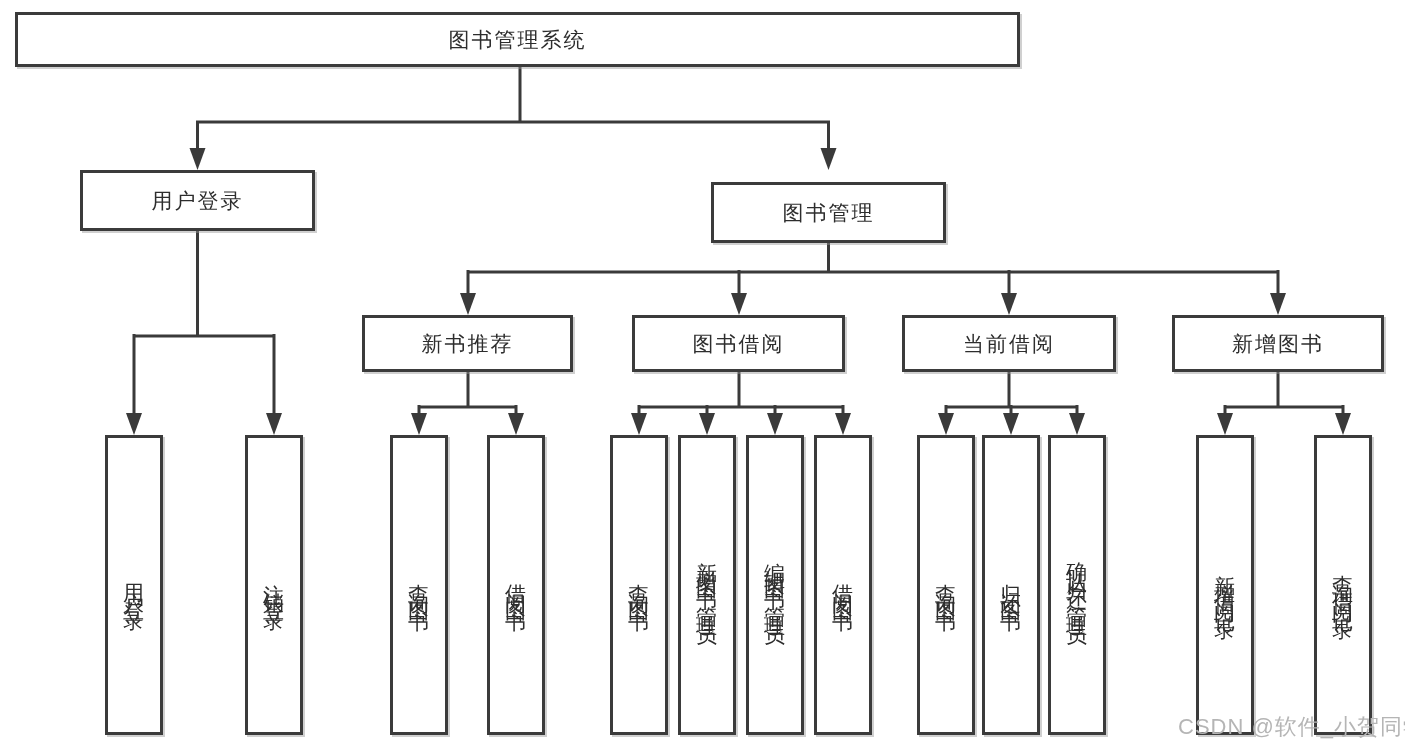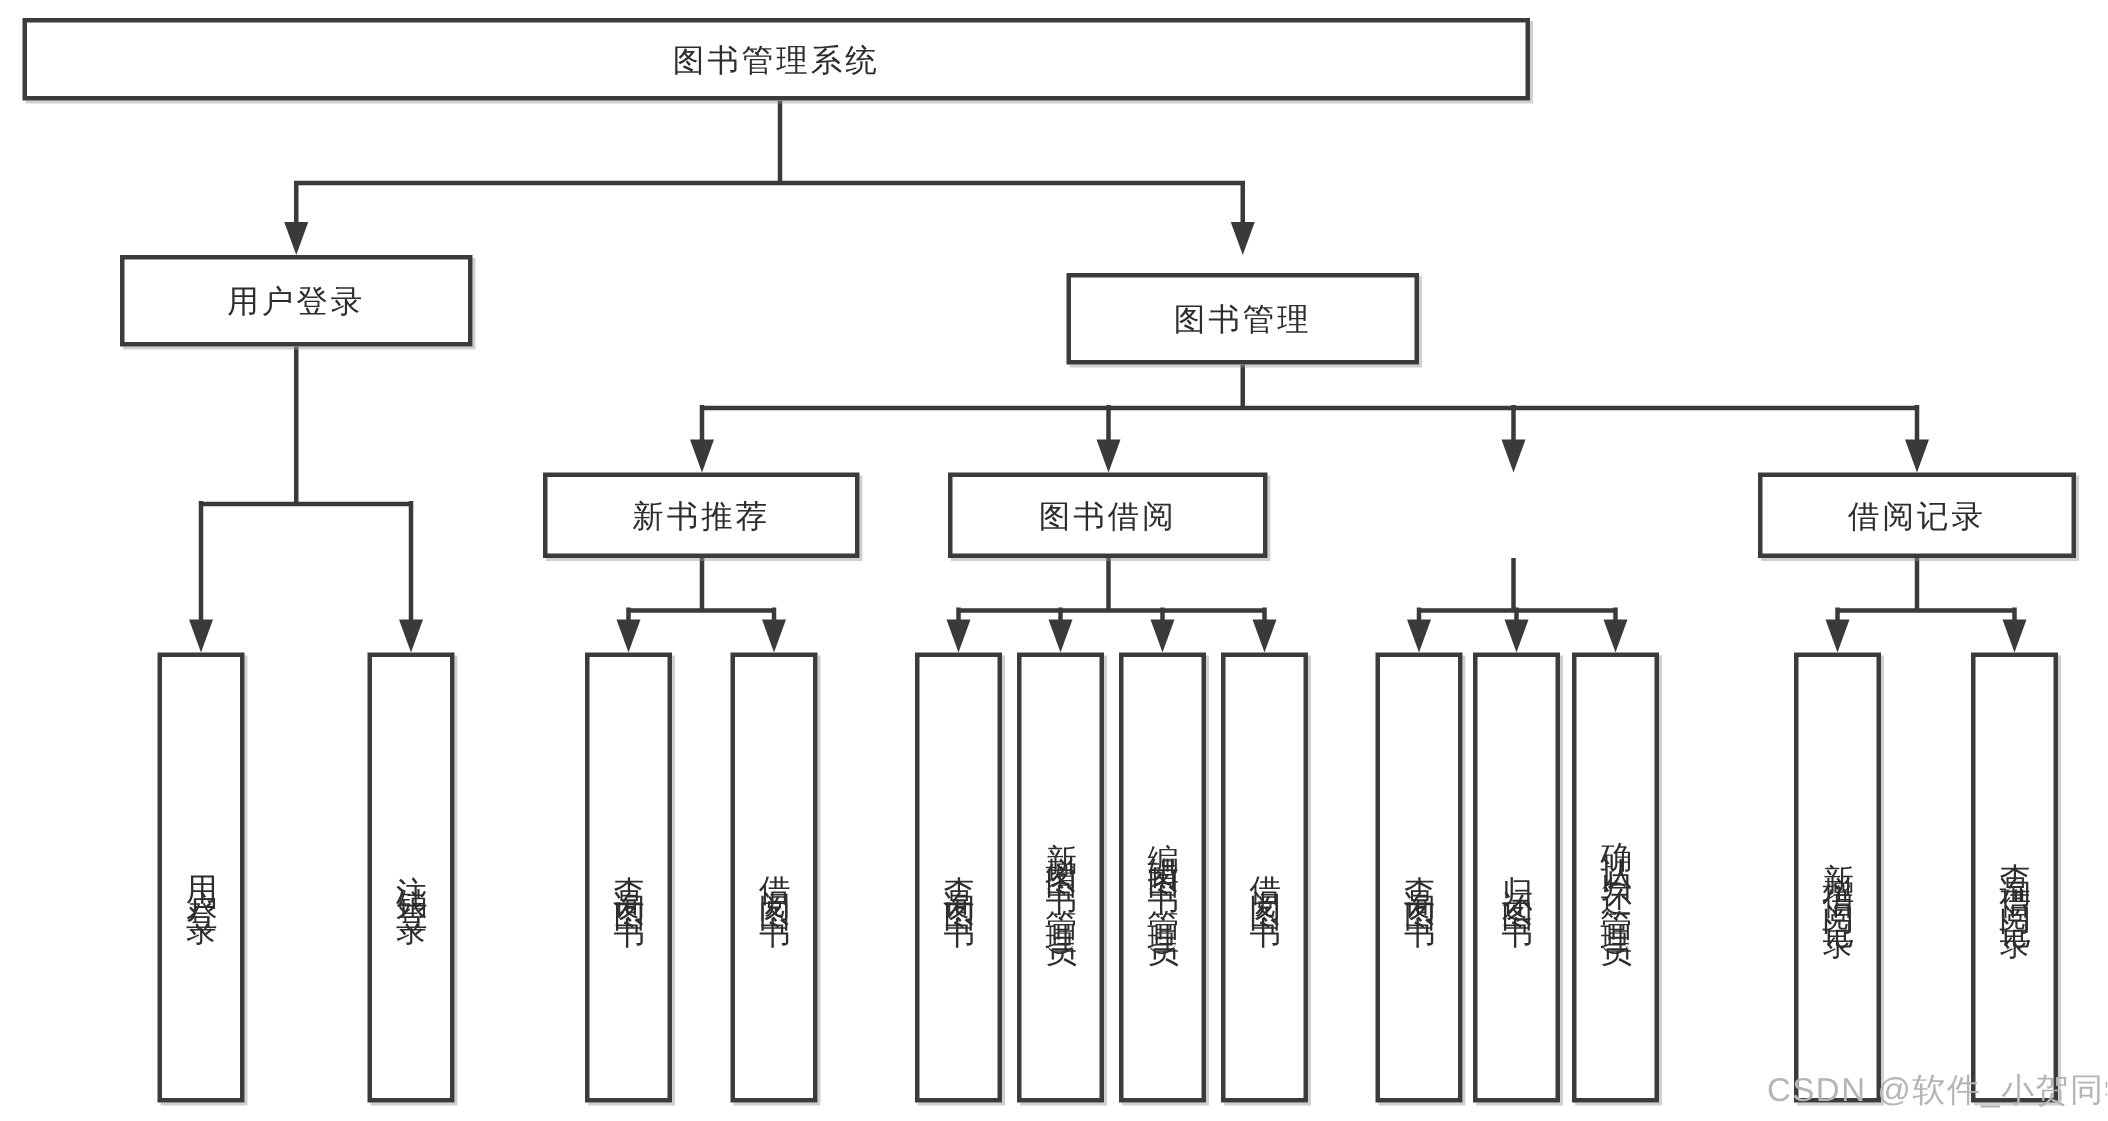--- a/index.html
+++ b/index.html
@@ -117,22 +117,25 @@
   <div class="node hbox" style="left:711px; top:170px; width:235px; height:61px;margin-top:12px;">
     <span>图书管理</span>
   </div>
 
   <div class="node hbox" style="left:632px; top:315px; width:213px; height:57px;">
     <span>图书借阅</span>
   </div>
   <div class="node hbox" style="left:362px; top:315px; width:211px; height:57px;">
     <span>新书推荐</span>
   </div>
+  <div class="node hbox" style="left:902px; top:315px; width:214px; height:57px;">
+    <span>当前借阅</span>
+  </div>
   <div class="node hbox" style="left:1172px; top:315px; width:212px; height:57px;">
-    <span>借阅记录</span>
+    <span>新增图书</span>
   </div>
 
   <div class="node vbox" style="left:105px;">
     <span class="vtext">用户登录</span>
   </div>
   <div class="node vbox" style="left:245px;">
     <span class="vtext">注销登录</span>
   </div>
 
   <div class="node vbox" style="left:390px;">

